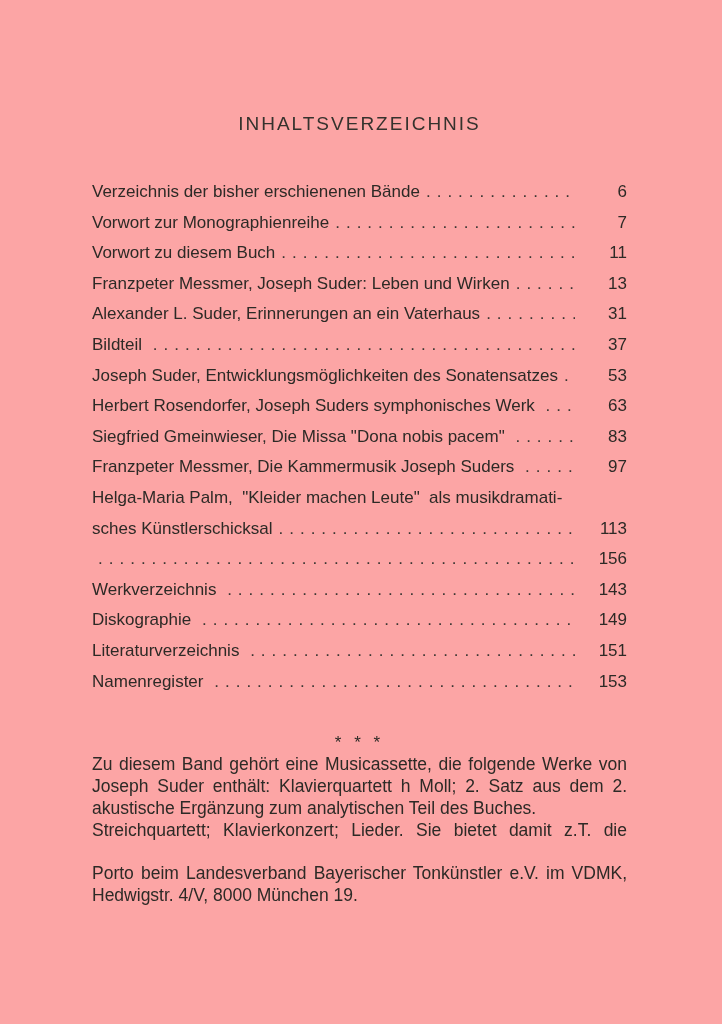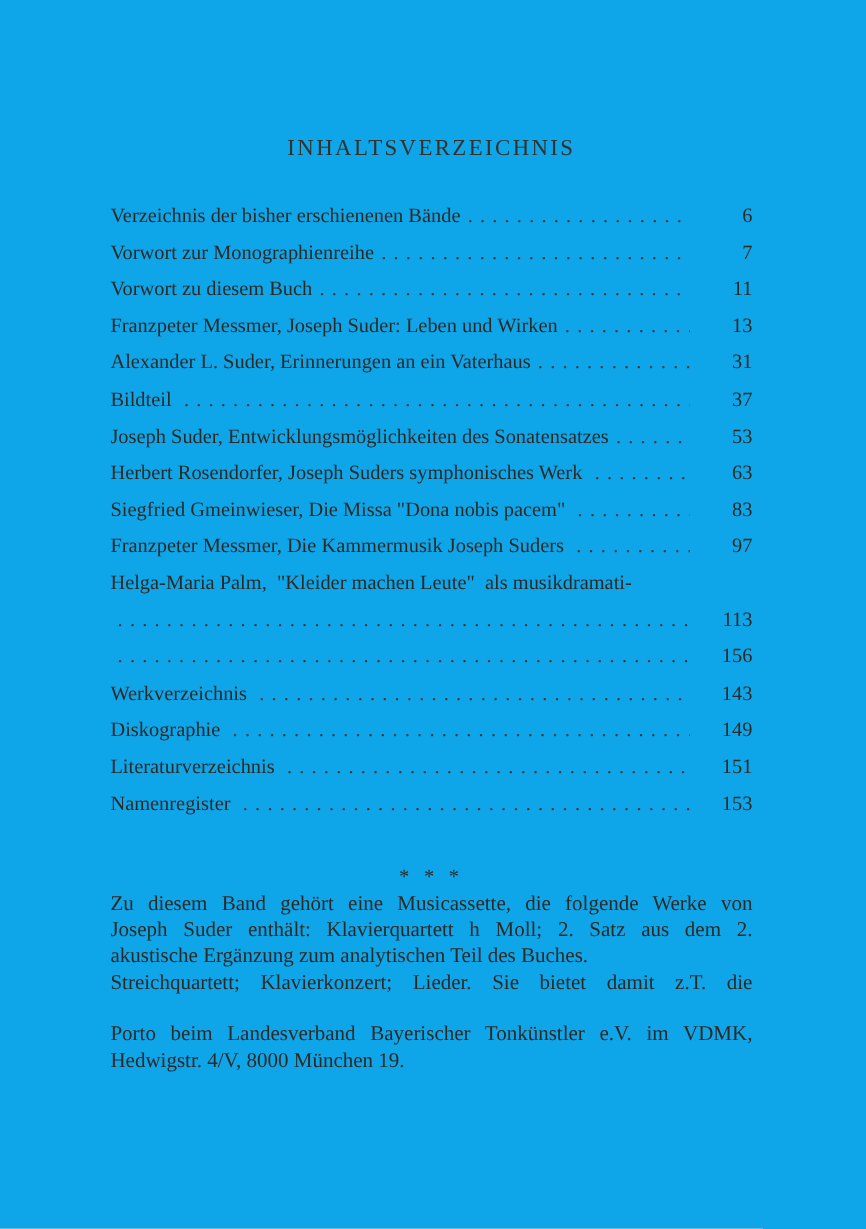--- a/index.html
+++ b/index.html
@@ -4,41 +4,41 @@
 <style>
   html, body {
     margin: 0;
     padding: 0;
     background: #e8e8e8;
   }
   .page {
     position: relative;
     width: 722px;
     height: 1024px;
-    background: #0ea5e9;
+    background: #fca5a5;
     color: #2d2a26;
-    font-family: Liberation Serif, serif;
+    font-family: Liberation Sans, sans-serif;
     overflow: hidden;
   }
   .content {
     position: absolute;
     left: 92px;
     right: 95px;
     top: 0;
   }
   .doc-title {
     margin-top: 112px;
     text-align: center;
     font-size: 19px;
     letter-spacing: 2px;
     line-height: 24px;
     color: #35322d;
   }
   .toc {
-    margin-top: 34px;
+    margin-top: 46px;
   }
   .toc-row {
     height: 30.6px;
     display: flex;
     align-items: baseline;
     font-size: 17px;
     line-height: 20px;
   }
   .toc-text {
     white-space: pre;
@@ -136,20 +136,21 @@
         </div>
         <div class="toc-row">
           <span class="toc-text">Franzpeter Messmer, Die Kammermusik Joseph Suders </span>
           <span class="dots">................................................................................</span>
           <span class="toc-page">97</span>
         </div>
         <div class="toc-row">
           <span class="toc-text">Helga-Maria Palm,  "Kleider machen Leute"  als musikdramati-</span>
         </div>
         <div class="toc-row">
+          <span class="toc-text">sches Künstlerschicksal</span>
           <span class="dots">................................................................................</span>
           <span class="toc-page">113</span>
         </div>
         <div class="toc-row">
           <span class="dots">................................................................................</span>
           <span class="toc-page">156</span>
         </div>
         <div class="toc-row">
           <span class="toc-text">Werkverzeichnis </span>
           <span class="dots">................................................................................</span>

